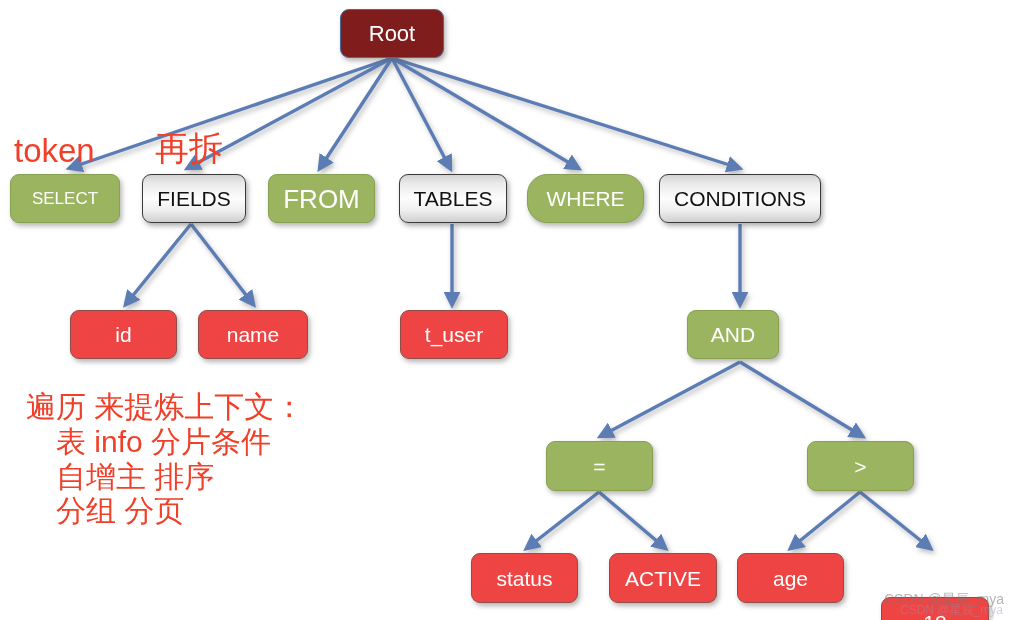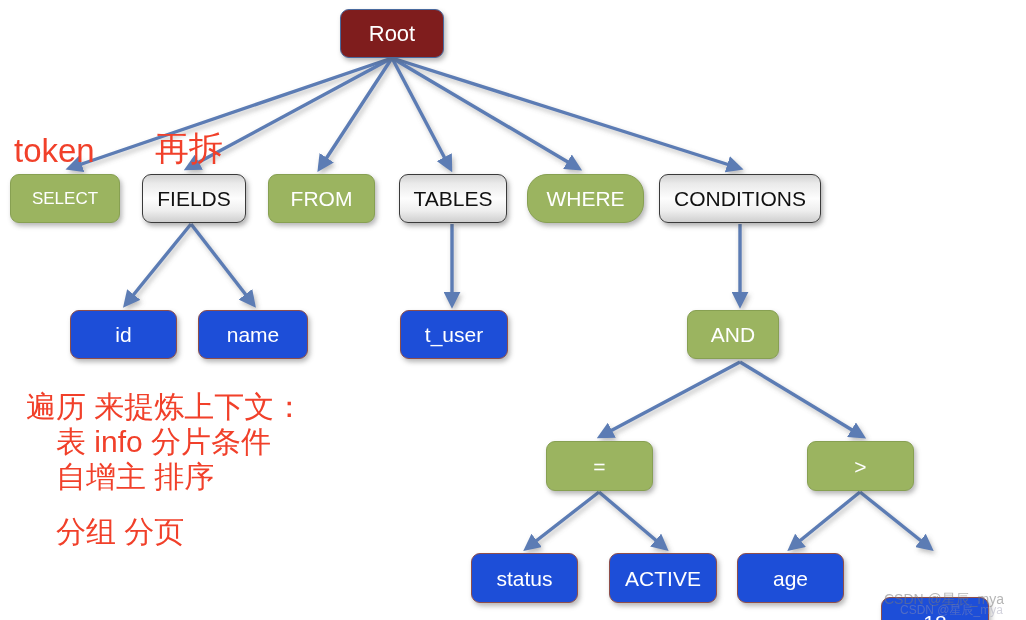--- a/index.html
+++ b/index.html
@@ -43,21 +43,21 @@
     color: #ffffff;
     box-shadow: 2px 3px 5px rgba(80,80,80,0.42);
   }
   .node-green {
     background: #9bb460;
     border: 1px solid #87a052;
     color: #ffffff;
     box-shadow: 2px 3px 5px rgba(80,80,80,0.42);
   }
   .node-red {
-    background: #1d4ed8;
+    background: #ef4444;
     border: 1px solid #8f4e4a;
     color: #ffffff;
     box-shadow: 2px 3px 5px rgba(80,80,80,0.42);
   }
   .node-gray {
     background: linear-gradient(to bottom, #d2d2d2 0%, #eaeaea 18%, #fdfdfd 50%, #eeeeee 76%, #cfcfcf 100%);
     border: 1.5px solid #3a3a3a;
     color: #111111;
     box-shadow: 2px 3px 5px rgba(80,80,80,0.45);
   }
@@ -138,21 +138,21 @@
   </div>
 
   <div class="node node-green" style="left:10px; top:174px; width:110px; height:49px; font-size:17px;">
     <span>SELECT</span>
   </div>
 
   <div class="node node-gray" style="left:142px; top:174px; width:104px; height:49px; font-size:21px;">
     <span>FIELDS</span>
   </div>
 
-  <div class="node node-green" style="left:268px; top:174px; width:107px; height:49px; font-size:21px;">
+  <div class="node node-green" style="left:268px; top:174px; width:107px; height:49px; font-size:26px;">
     <span>FROM</span>
   </div>
 
   <div class="node node-gray" style="left:399px; top:174px; width:108px; height:49px; font-size:21px;">
     <span>TABLES</span>
   </div>
 
   <div class="node node-green" style="left:527px; top:174px; width:117px; height:49px; font-size:21px;border-radius:20px;">
     <span>WHERE</span>
   </div>
@@ -206,21 +206,21 @@
   </div>
 
   <div class="annot" style="left:155px; top:131px; font-size:34px;">
     <span>再拆</span>
   </div>
 
   <div class="annot-block" style="left:26px; top:390px; font-size:30px;">
     <div class="annot-line">遍历 来提炼上下文：</div>
     <div class="annot-line" style="padding-left:30px;">表 info 分片条件</div>
     <div class="annot-line" style="padding-left:30px;">自增主 排序</div>
-    <div class="annot-line" style="padding-left:30px;margin-top:21px;">分组 分页</div>
+    <div class="annot-line" style="padding-left:30px;">分组 分页</div>
   </div>
 
   <div class="watermark" style="left:884px; top:591px;">
     <span>CSDN @星辰_mya</span>
   </div>
 
   <div class="watermark ghost" style="left:900px; top:602px;">
     <span>CSDN @星辰_mya</span>
   </div>
 

